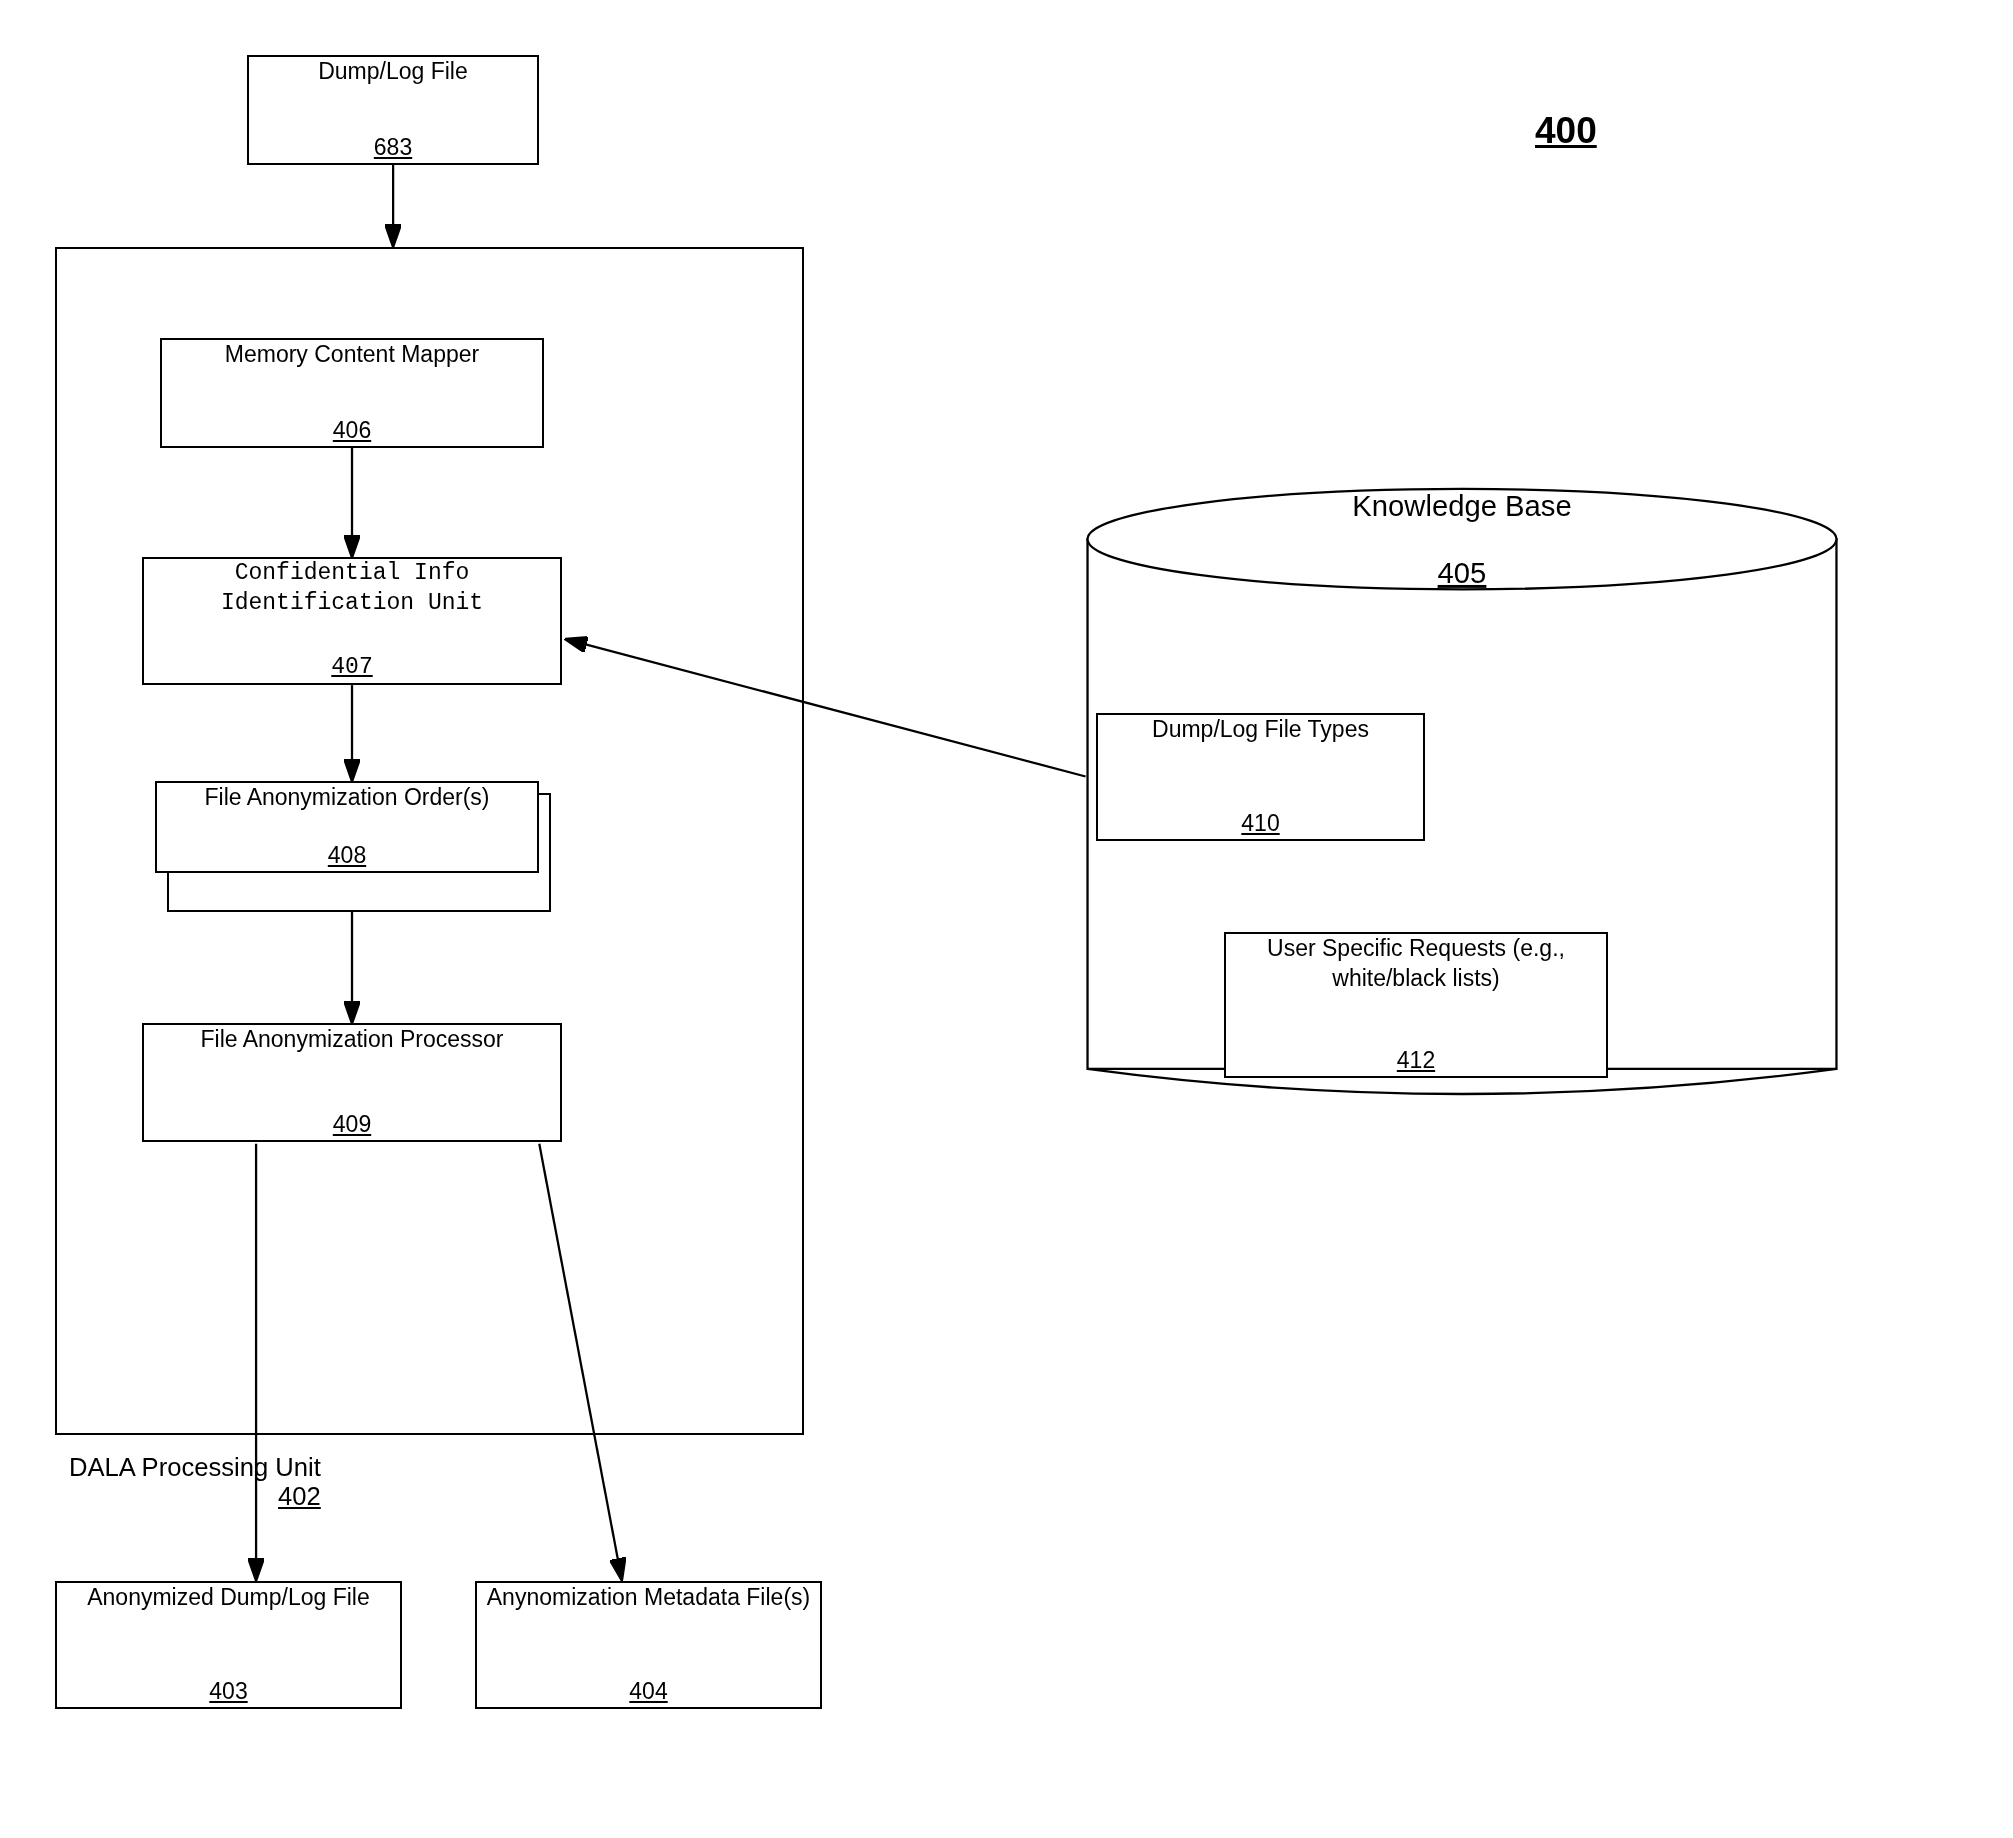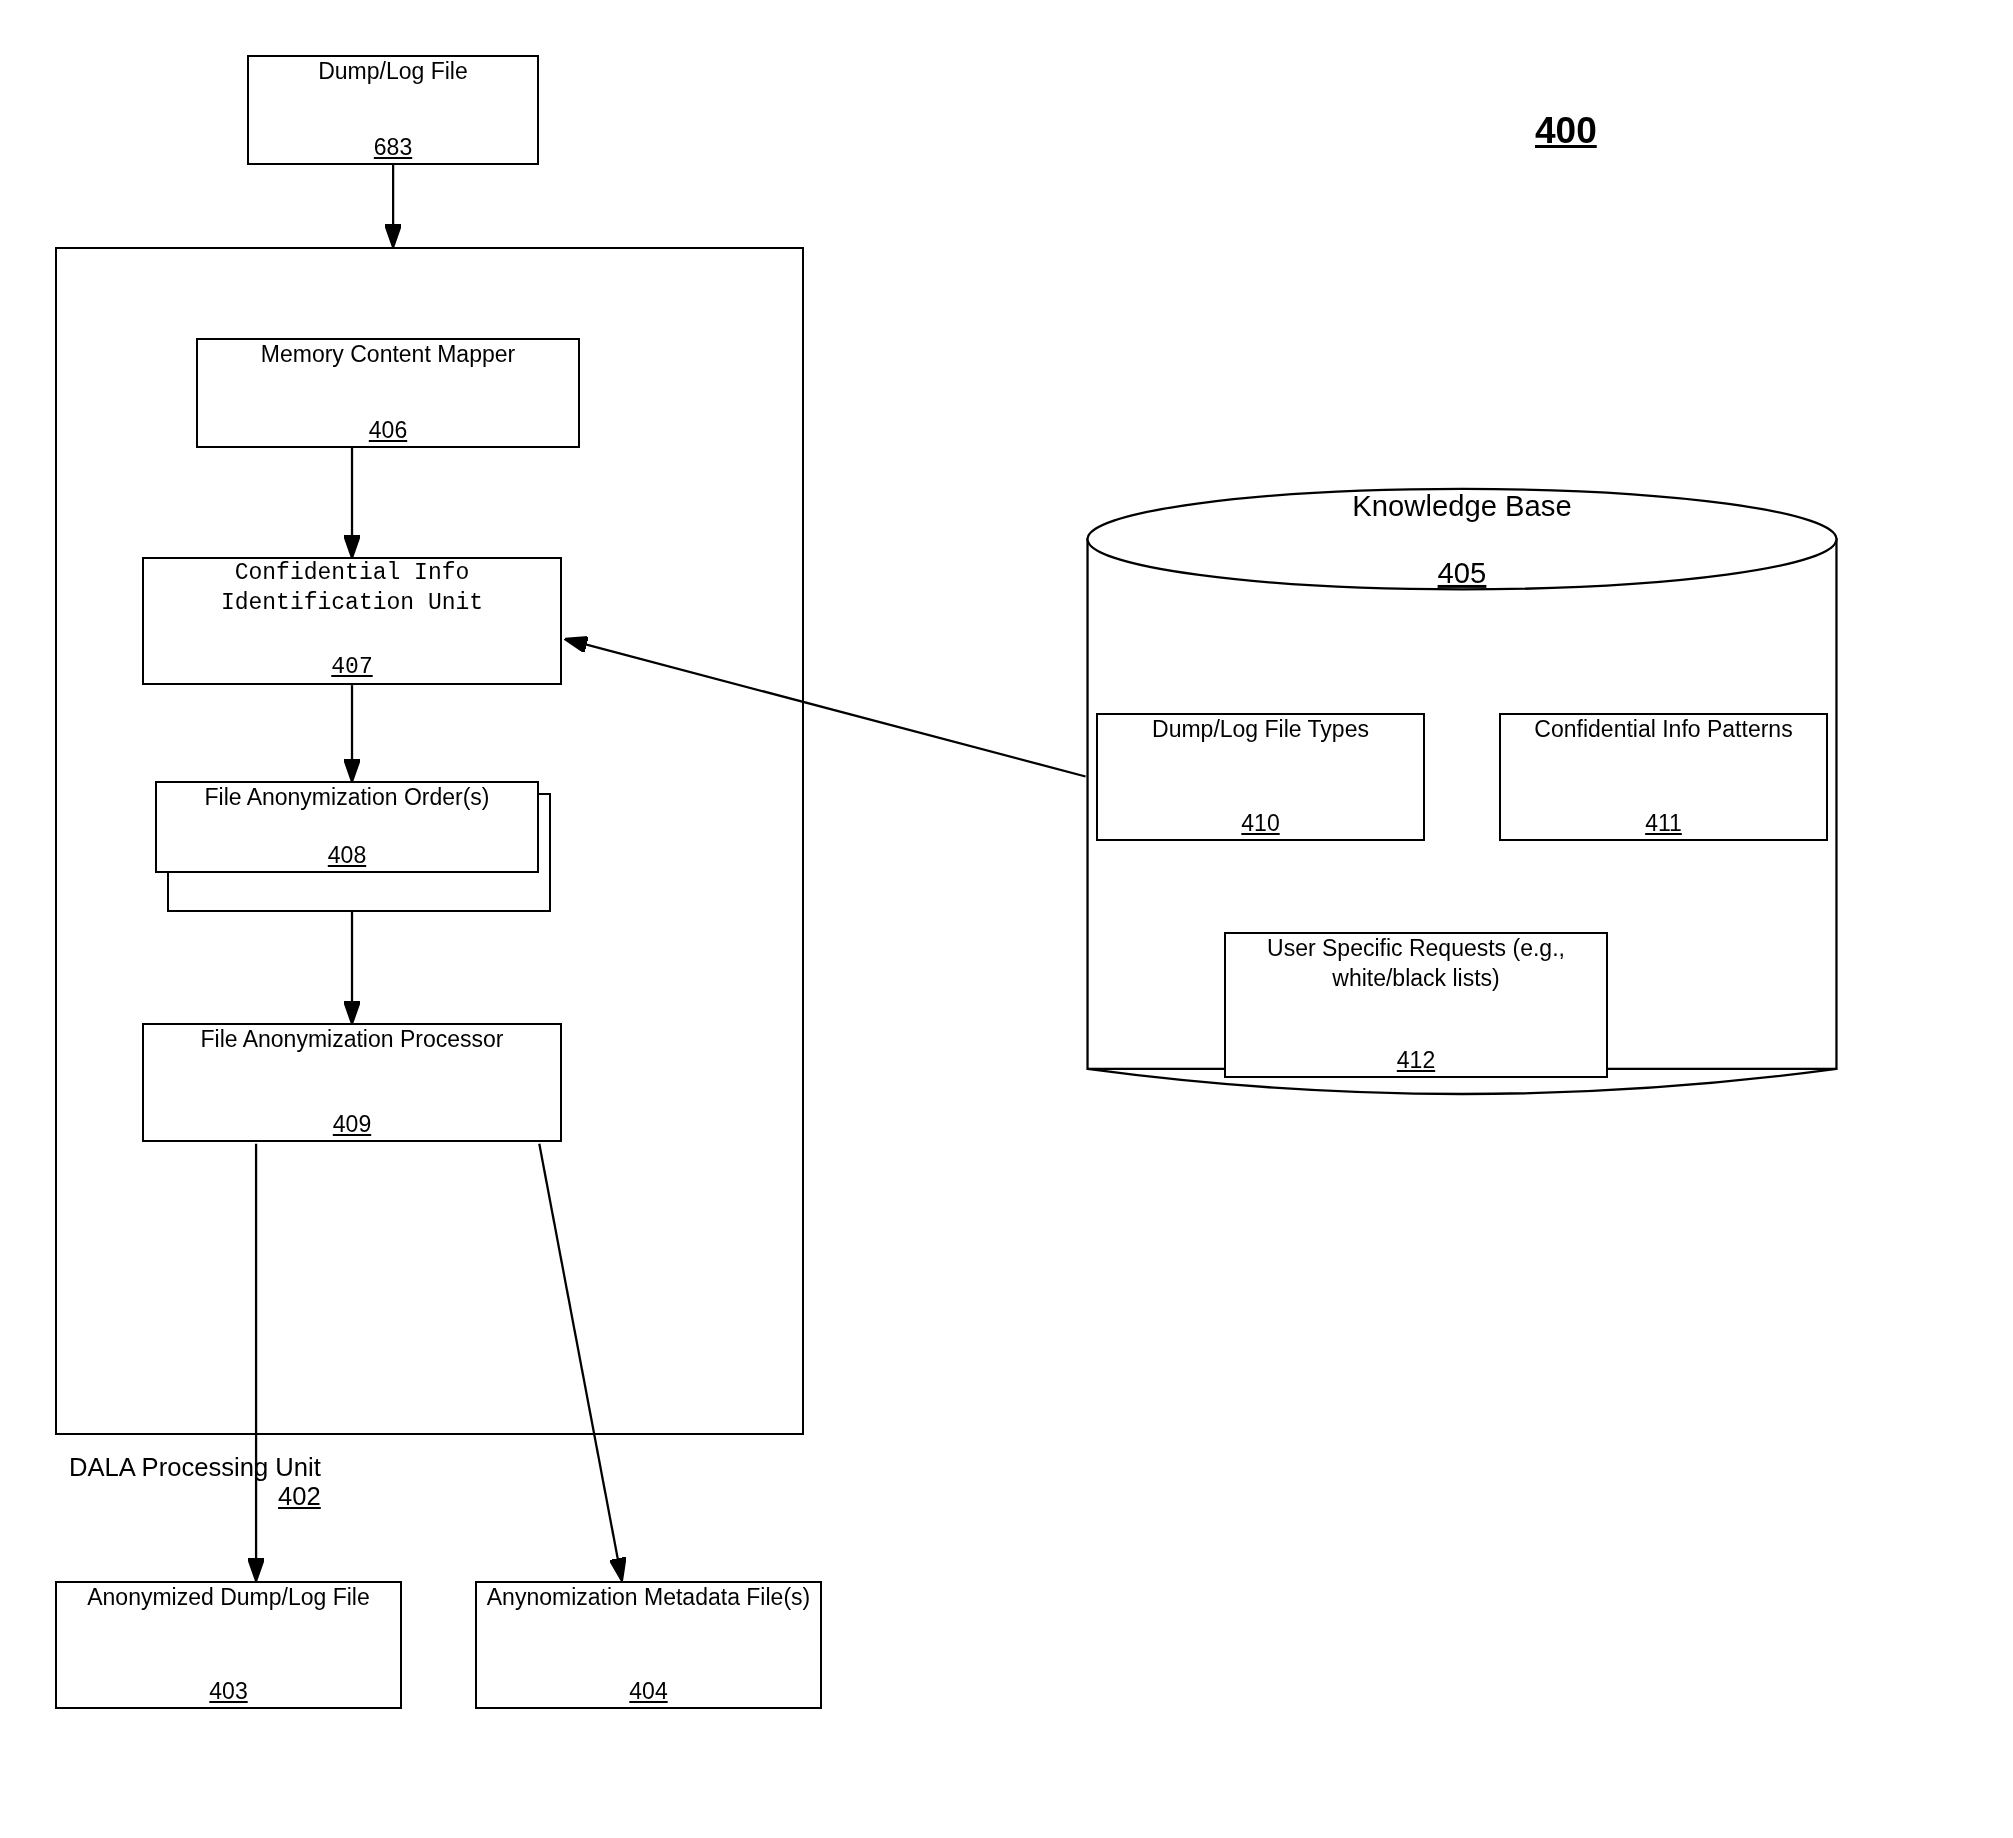--- a/index.html
+++ b/index.html
@@ -97,21 +97,21 @@
     <span class="ref">683</span>
   </div>
 
   <div class="large-box" style="top:247px; left:55px; width:749px; height:1188px;"></div>
 
   <div class="label-outside" style="top:1453px; left:69px;">
     <div>DALA Processing Unit</div>
     <div class="ref">402</div>
   </div>
 
-  <div class="box" style="top:338px; left:160px; width:384px; height:110px;margin-left:36px;">
+  <div class="box" style="top:338px; left:160px; width:384px; height:110px;">
     <span>Memory Content Mapper</span>
     <span class="ref">406</span>
   </div>
 
   <div class="box" style="top:557px; left:142px; width:420px; height:128px;font-family:Liberation Mono, monospace;">
     <span>Confidential Info Identification Unit</span>
     <span class="ref">407</span>
   </div>
 
   <div class="box" style="top:793px; left:167px; width:384px; height:119px; z-index:1;"></div>
@@ -146,24 +146,20 @@
 
     <text x="450" y="35" text-anchor="middle" font-size="32" font-family="Arial">Knowledge Base</text>
     <text x="450" y="108" text-anchor="middle" font-size="32" font-family="Arial" text-decoration="underline">405</text>
   </svg>
 
   <div class="box" style="top:713px; left:1096px; width:329px; height:128px;">
     <span>Dump/Log File Types</span>
     <span class="ref">410</span>
   </div>
 
-  <div class="box" style="top:713px; left:1499px; width:329px; height:128px;">
-    <span>Confidential Info Patterns</span>
-    <span class="ref">411</span>
-  </div>
 
   <div class="box" style="top:932px; left:1224px; width:384px; height:146px;">
     <span>User Specific Requests (e.g., white/black lists)</span>
     <span class="ref">412</span>
   </div>
 
   <svg class="arrows" viewBox="0 0 2204 2012" width="2014" height="1838">
     <defs>
       <marker id="arrowhead" markerWidth="10" markerHeight="7" refX="9" refY="3.5" orient="auto">
         <polygon points="0 0, 10 3.5, 0 7" fill="#000"></polygon>

